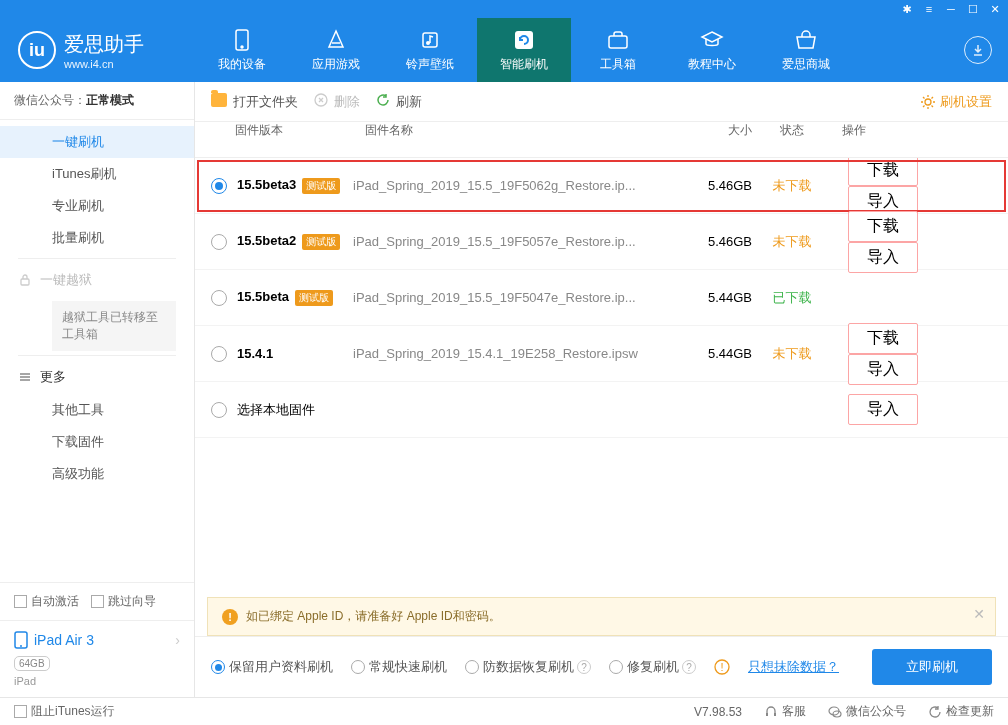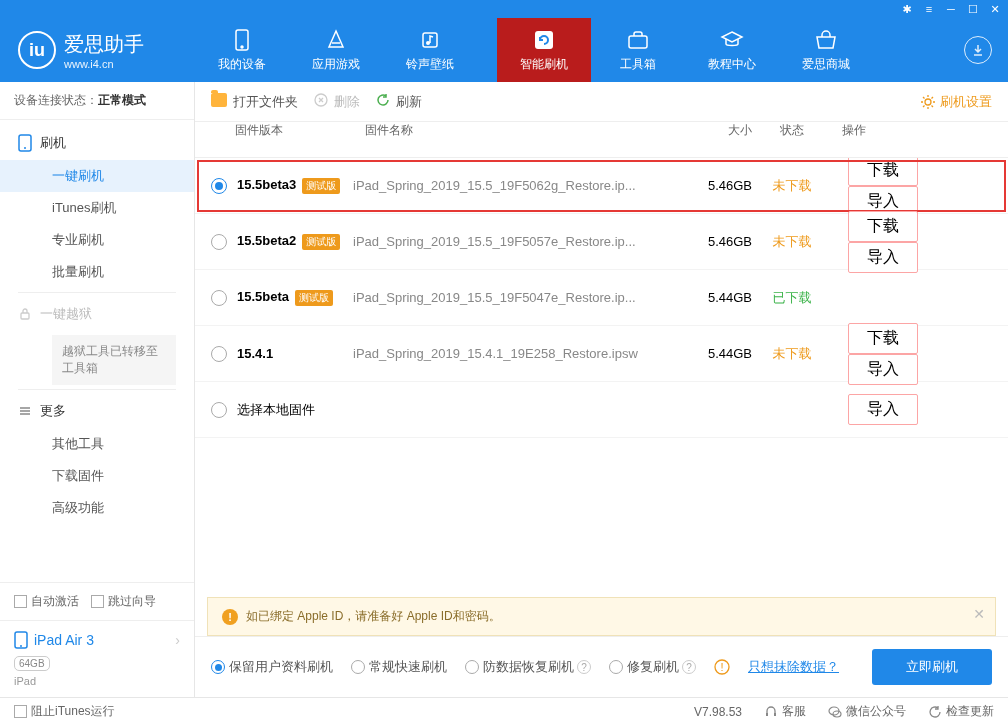--- a/index.html
+++ b/index.html
@@ -10,21 +10,21 @@
 
 .header { height: 64px; background: #2088e8; display: flex; align-items: center; color: #fff; }
 .logo-block { width: 195px; display: flex; align-items: center; padding-left: 18px; gap: 8px; }
 .logo-circle { width: 38px; height: 38px; border: 2px solid #fff; border-radius: 50%; display: flex; align-items: center; justify-content: center; font-weight: bold; font-size: 18px; }
 .logo-text { display: flex; flex-direction: column; }
 .logo-title { font-size: 20px; font-weight: 500; }
 .logo-url { font-size: 11px; opacity: .9; }
 
 .nav { flex: 1; display: flex; height: 100%; }
 .nav-item { width: 94px; display: flex; flex-direction: column; align-items: center; justify-content: center; gap: 4px; cursor: pointer; font-size: 12px; }
-.nav-item.active { background: #b91c1c; margin-left: 20px; }
+.nav-item.active { background: #0f766e; }
 .nav-icon { width: 24px; height: 24px; display: flex; align-items: center; justify-content: center; }
 .nav-right { width: 60px; display: flex; align-items: center; justify-content: center; }
 .down-circle { width: 28px; height: 28px; border: 1.5px solid #fff; border-radius: 50%; display: flex; align-items: center; justify-content: center; opacity: .85; }
 
 .body { display: flex; height: calc(100% - 82px - 28px); }
 
 .sidebar { width: 195px; border-right: 1px solid #e6e6e6; display: flex; flex-direction: column; }
 .device-status { padding: 10px 14px; font-size: 12px; color: #666; border-bottom: 1px solid #eee; }
 .device-status b { color: #333; font-weight: bold; }
 .sidebar-group { padding: 6px 0; }
@@ -179,29 +179,22 @@
     <div class="down-circle">
         <svg width="14" height="14" viewBox="0 0 14 14" fill="none" stroke="#fff" stroke-width="1.5">
           <path d="M7 2 V9 M4 6 L7 9 L10 6 M3 12 H11"></path>
         </svg>
       </div>
   </div>
 </div>
 
 <div class="body">
   <div class="sidebar">
-    <div class="device-status"><span>设备连接状态：</span><b>正常模式</b></div>
+    <div class="device-status"><span>微信公众号：</span><b>正常模式</b></div>
     <div class="sidebar-group">
-      <div class="sidebar-item header-item">
-          <svg width="14" height="18" viewBox="0 0 14 18">
-            <rect x="1" y="1" width="12" height="16" rx="2" fill="none" stroke="#2088e8" stroke-width="1.5"></rect>
-            <circle cx="7" cy="14" r="1" fill="#2088e8"></circle>
-          </svg>
-          <span>刷机</span>
-        </div>
       <div class="sidebar-sub active">一键刷机</div>
       <div class="sidebar-sub">iTunes刷机</div>
       <div class="sidebar-sub">专业刷机</div>
       <div class="sidebar-sub">批量刷机</div>
       <div class="sidebar-divider"></div>
       <div class="sidebar-item disabled">
           <svg width="14" height="14" viewBox="0 0 14 14">
             <rect x="3" y="6" width="8" height="6" rx="1" fill="none" stroke="#ccc" stroke-width="1.3"></rect>
             <path d="M5 6 V4 a2 2 0 0 1 4 0 V6" fill="none" stroke="#ccc" stroke-width="1.3"></path>
           </svg>

